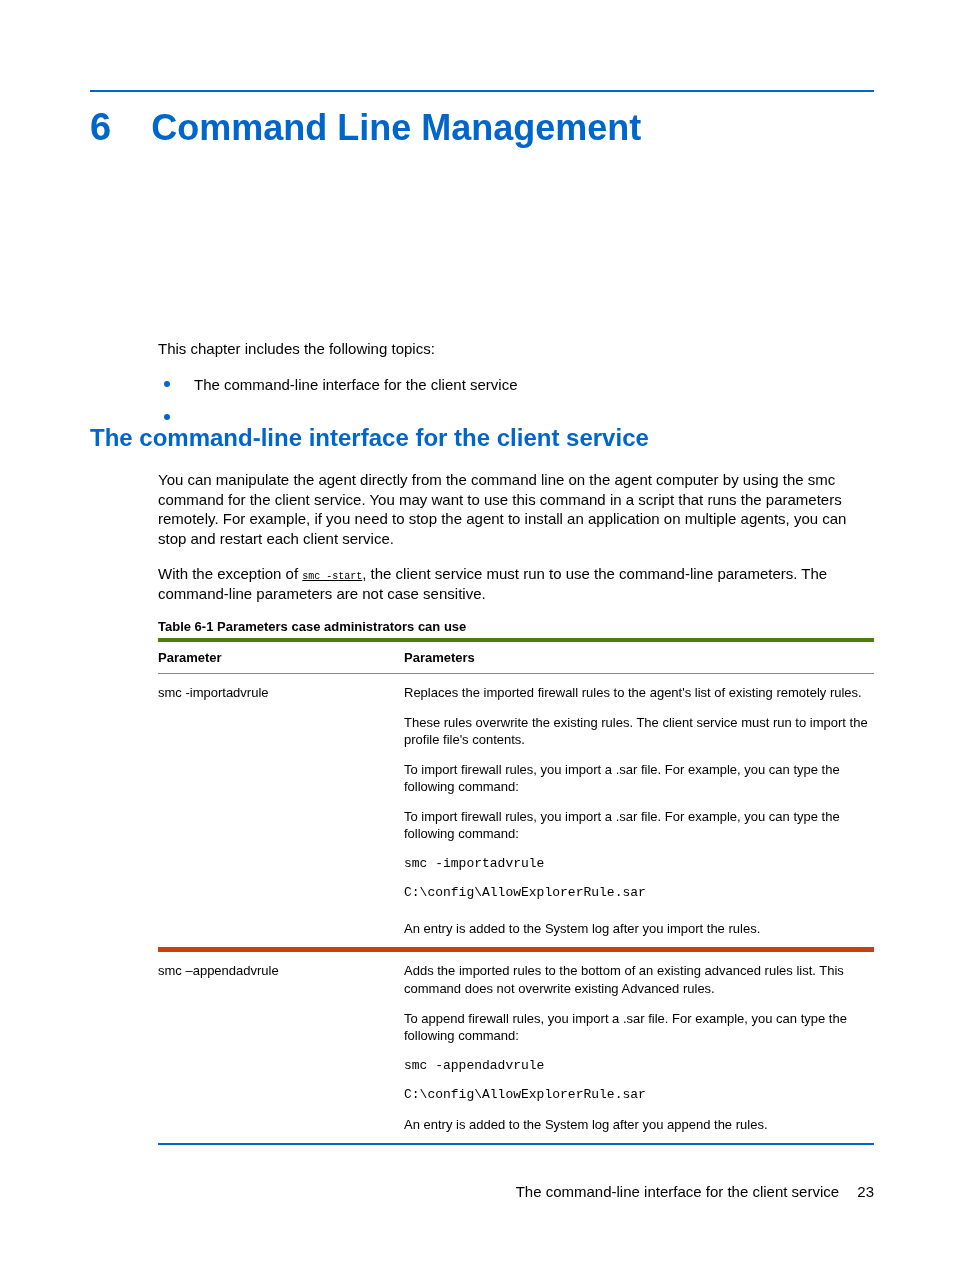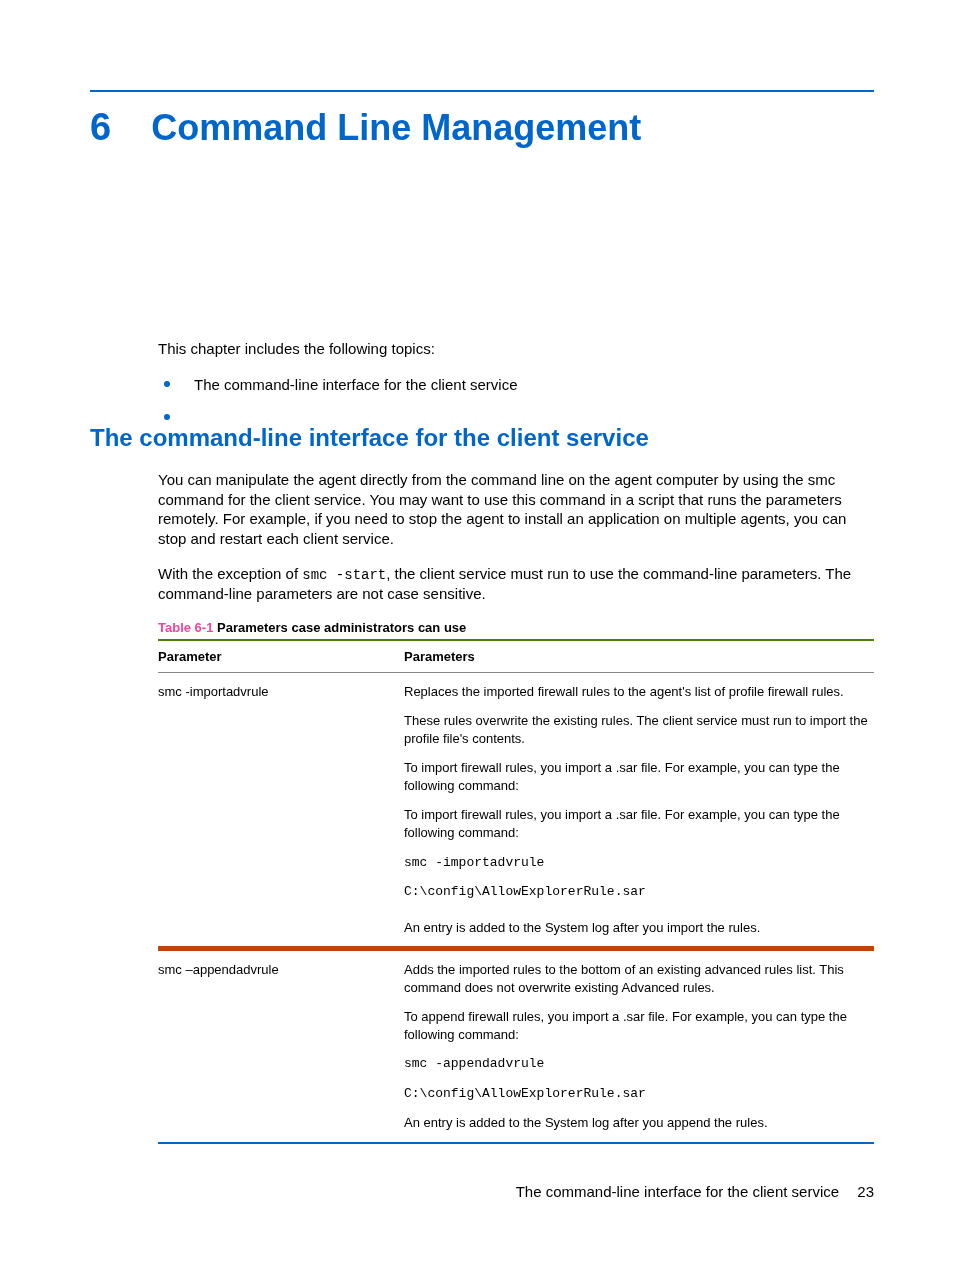--- a/index.html
+++ b/index.html
@@ -66,38 +66,39 @@
     background: #0066cc;
   }
   .section-h {
     font-size: 24px;
     font-weight: bold;
     color: #0066cc;
     margin: 0 0 18px 0;
   }
   .code-inline {
     font-family: "Courier New", monospace;
-    font-size: 14px;
+    font-size: 10px;
+    text-decoration: underline;
   }
   .table-caption {
     font-size: 13px;
     font-weight: bold;
     margin: 8px 0 4px 0;
   }
   .table-caption .cap-label {
-    color: #ec4899;
+    color: #000000;
     margin-top: 19px;
   }
   table.param-table {
     width: 100%;
     border-collapse: collapse;
     font-size: 13px;
   }
   table.param-table thead tr {
-    border-top: 2px solid #4d7c0f;
+    border-top: 4px solid #4d7c0f;
     border-bottom: 1px solid #888;
   }
   table.param-table th {
     text-align: left;
     font-weight: bold;
     padding: 8px 6px 8px 0;
     vertical-align: top;
   }
   table.param-table th.col-param { width: 240px; }
   table.param-table tbody tr {
@@ -171,21 +172,21 @@
         <tr>
           <th class="col-param">Parameter</th>
           <th>Parameters</th>
         </tr>
       </thead>
       <tbody>
         <tr>
           <td>smc -importadvrule</td>
           <td>
             <div class="desc-block">
-              <p>Replaces the imported firewall rules to the agent's list of profile firewall rules.</p>
+              <p>Replaces the imported firewall rules to the agent's list of existing remotely rules.</p>
               <p>These rules overwrite the existing rules. The client service must run to import the profile file's contents.</p>
               <p>To import firewall rules, you import a .sar file. For example, you can type the following command:</p>
               <p>To import firewall rules, you import a .sar file. For example, you can type the following command:</p>
               <p class="mono">smc -importadvrule</p>
               <p class="mono">C:\config\AllowExplorerRule.sar</p>
               <p style="margin-top:18px">An entry is added to the System log after you import the rules.</p>
             </div>
           </td>
         </tr>
         <tr>

